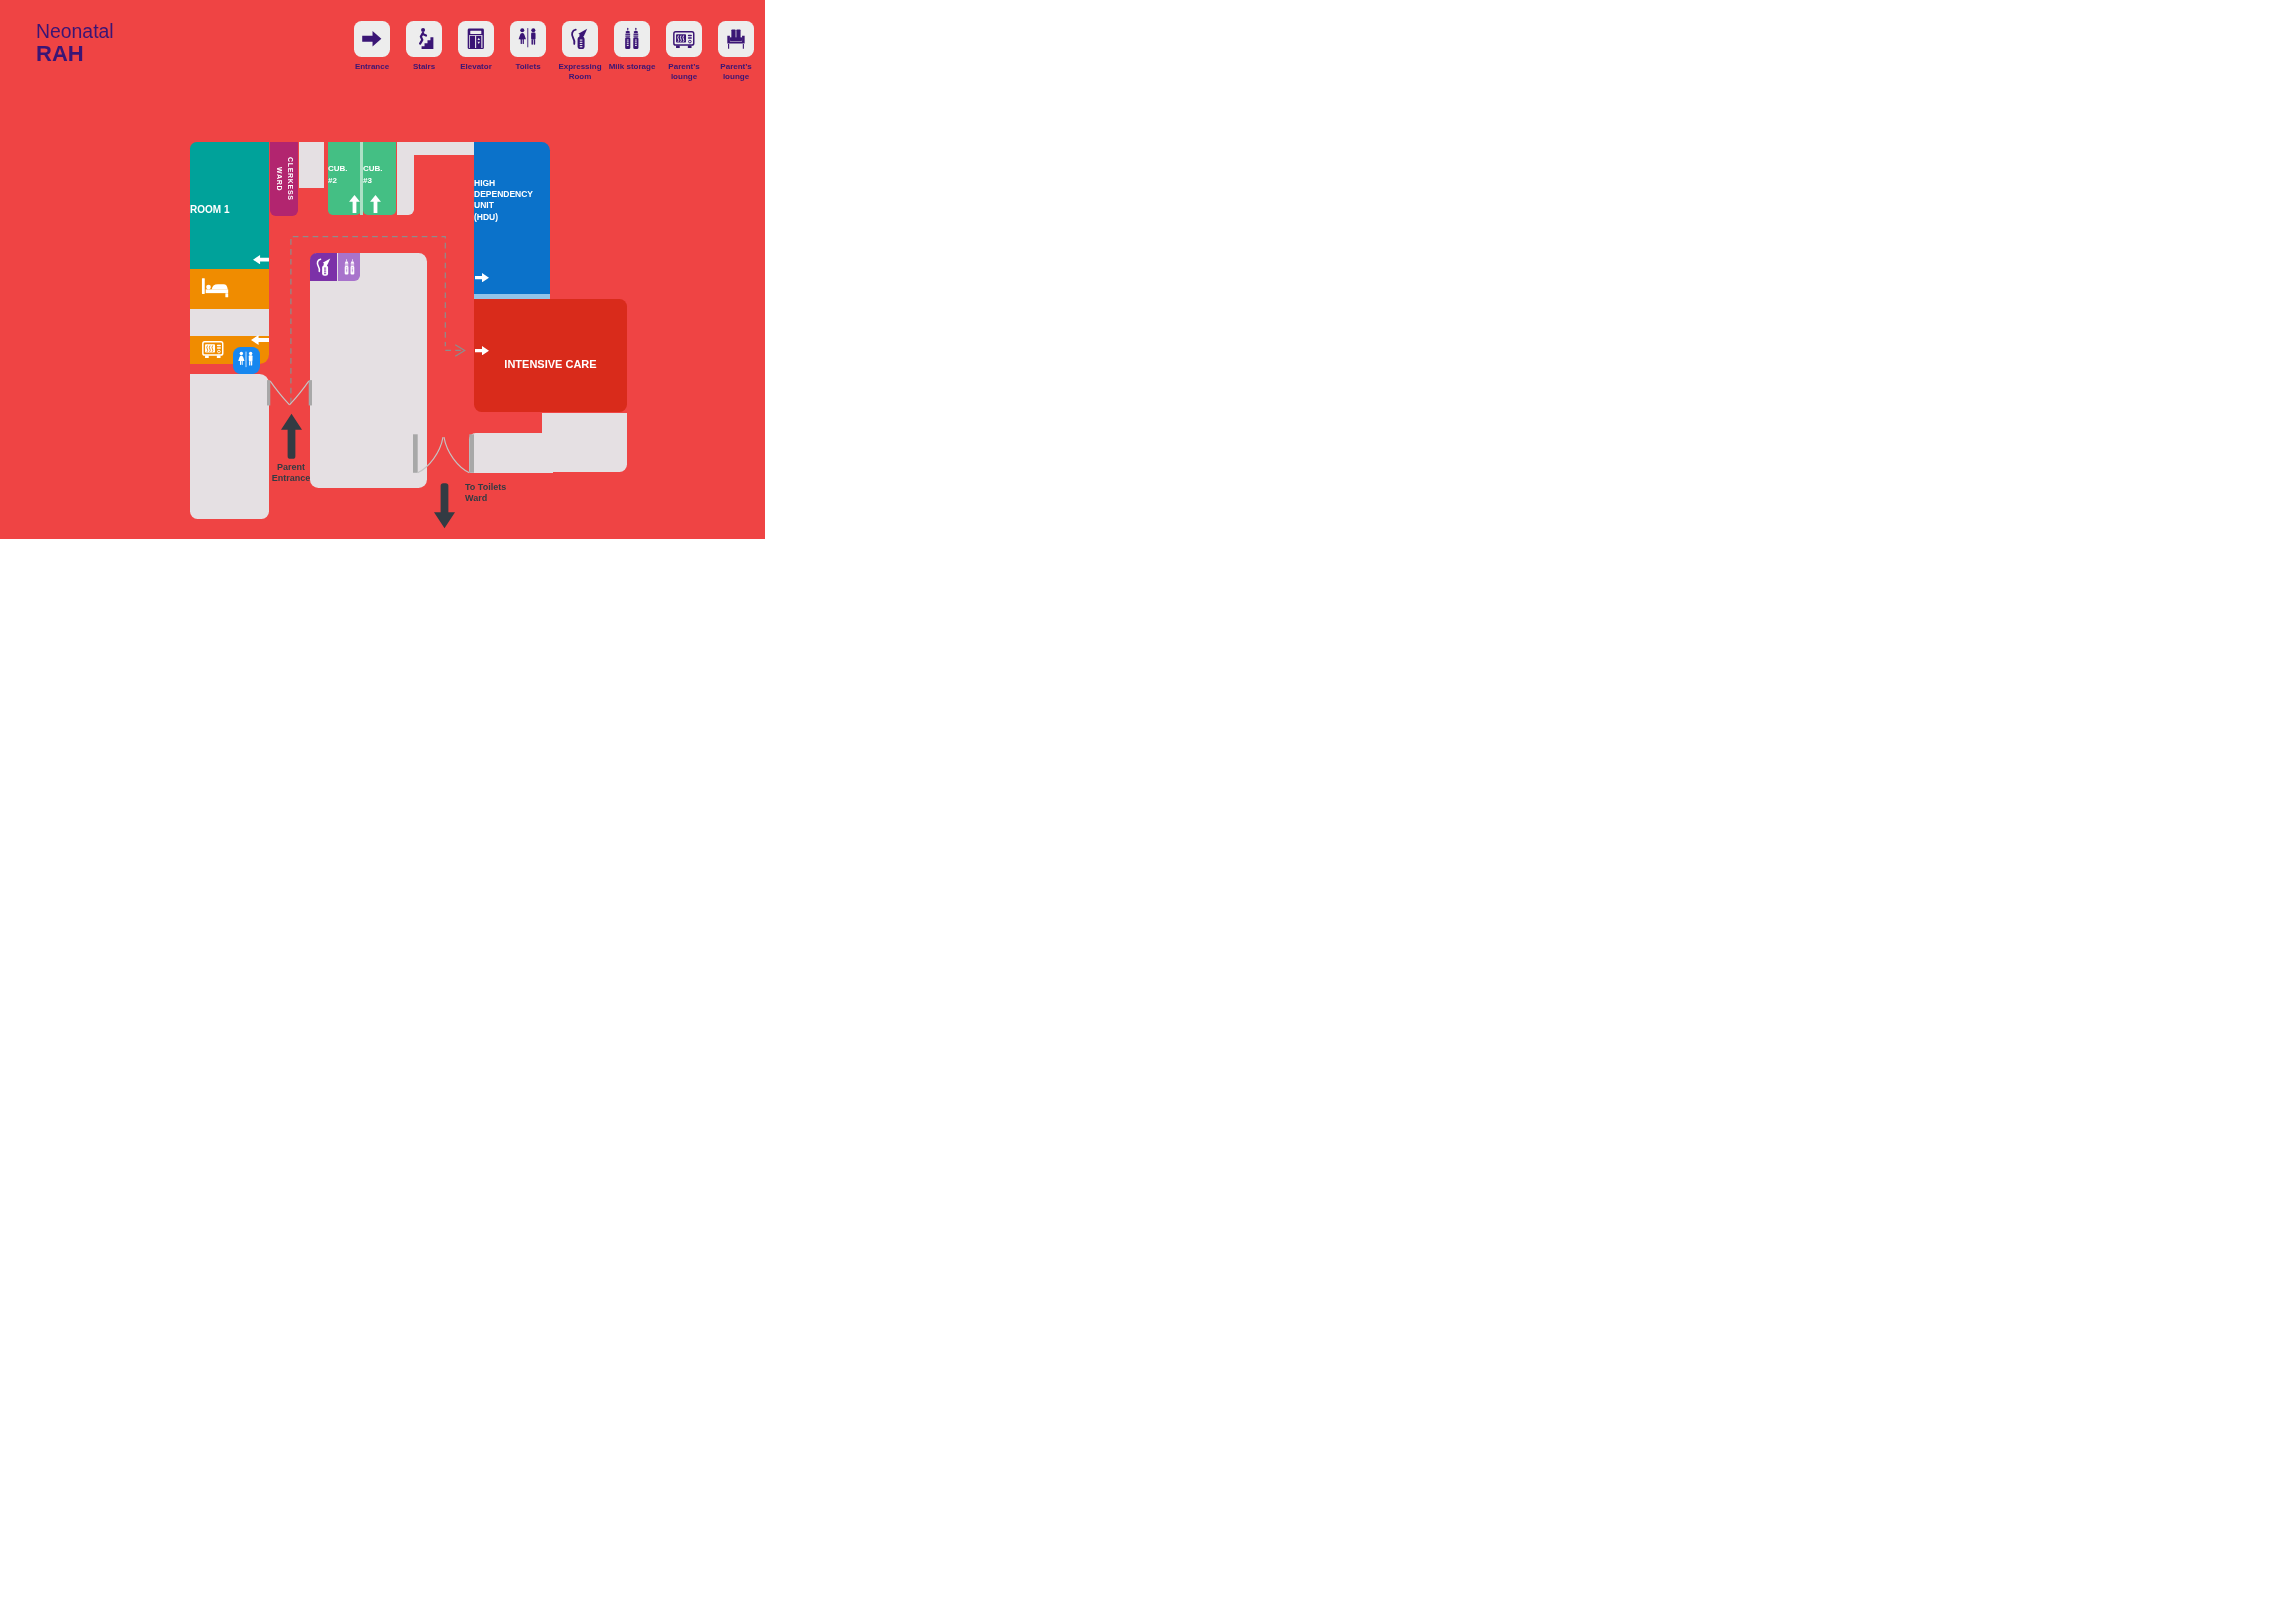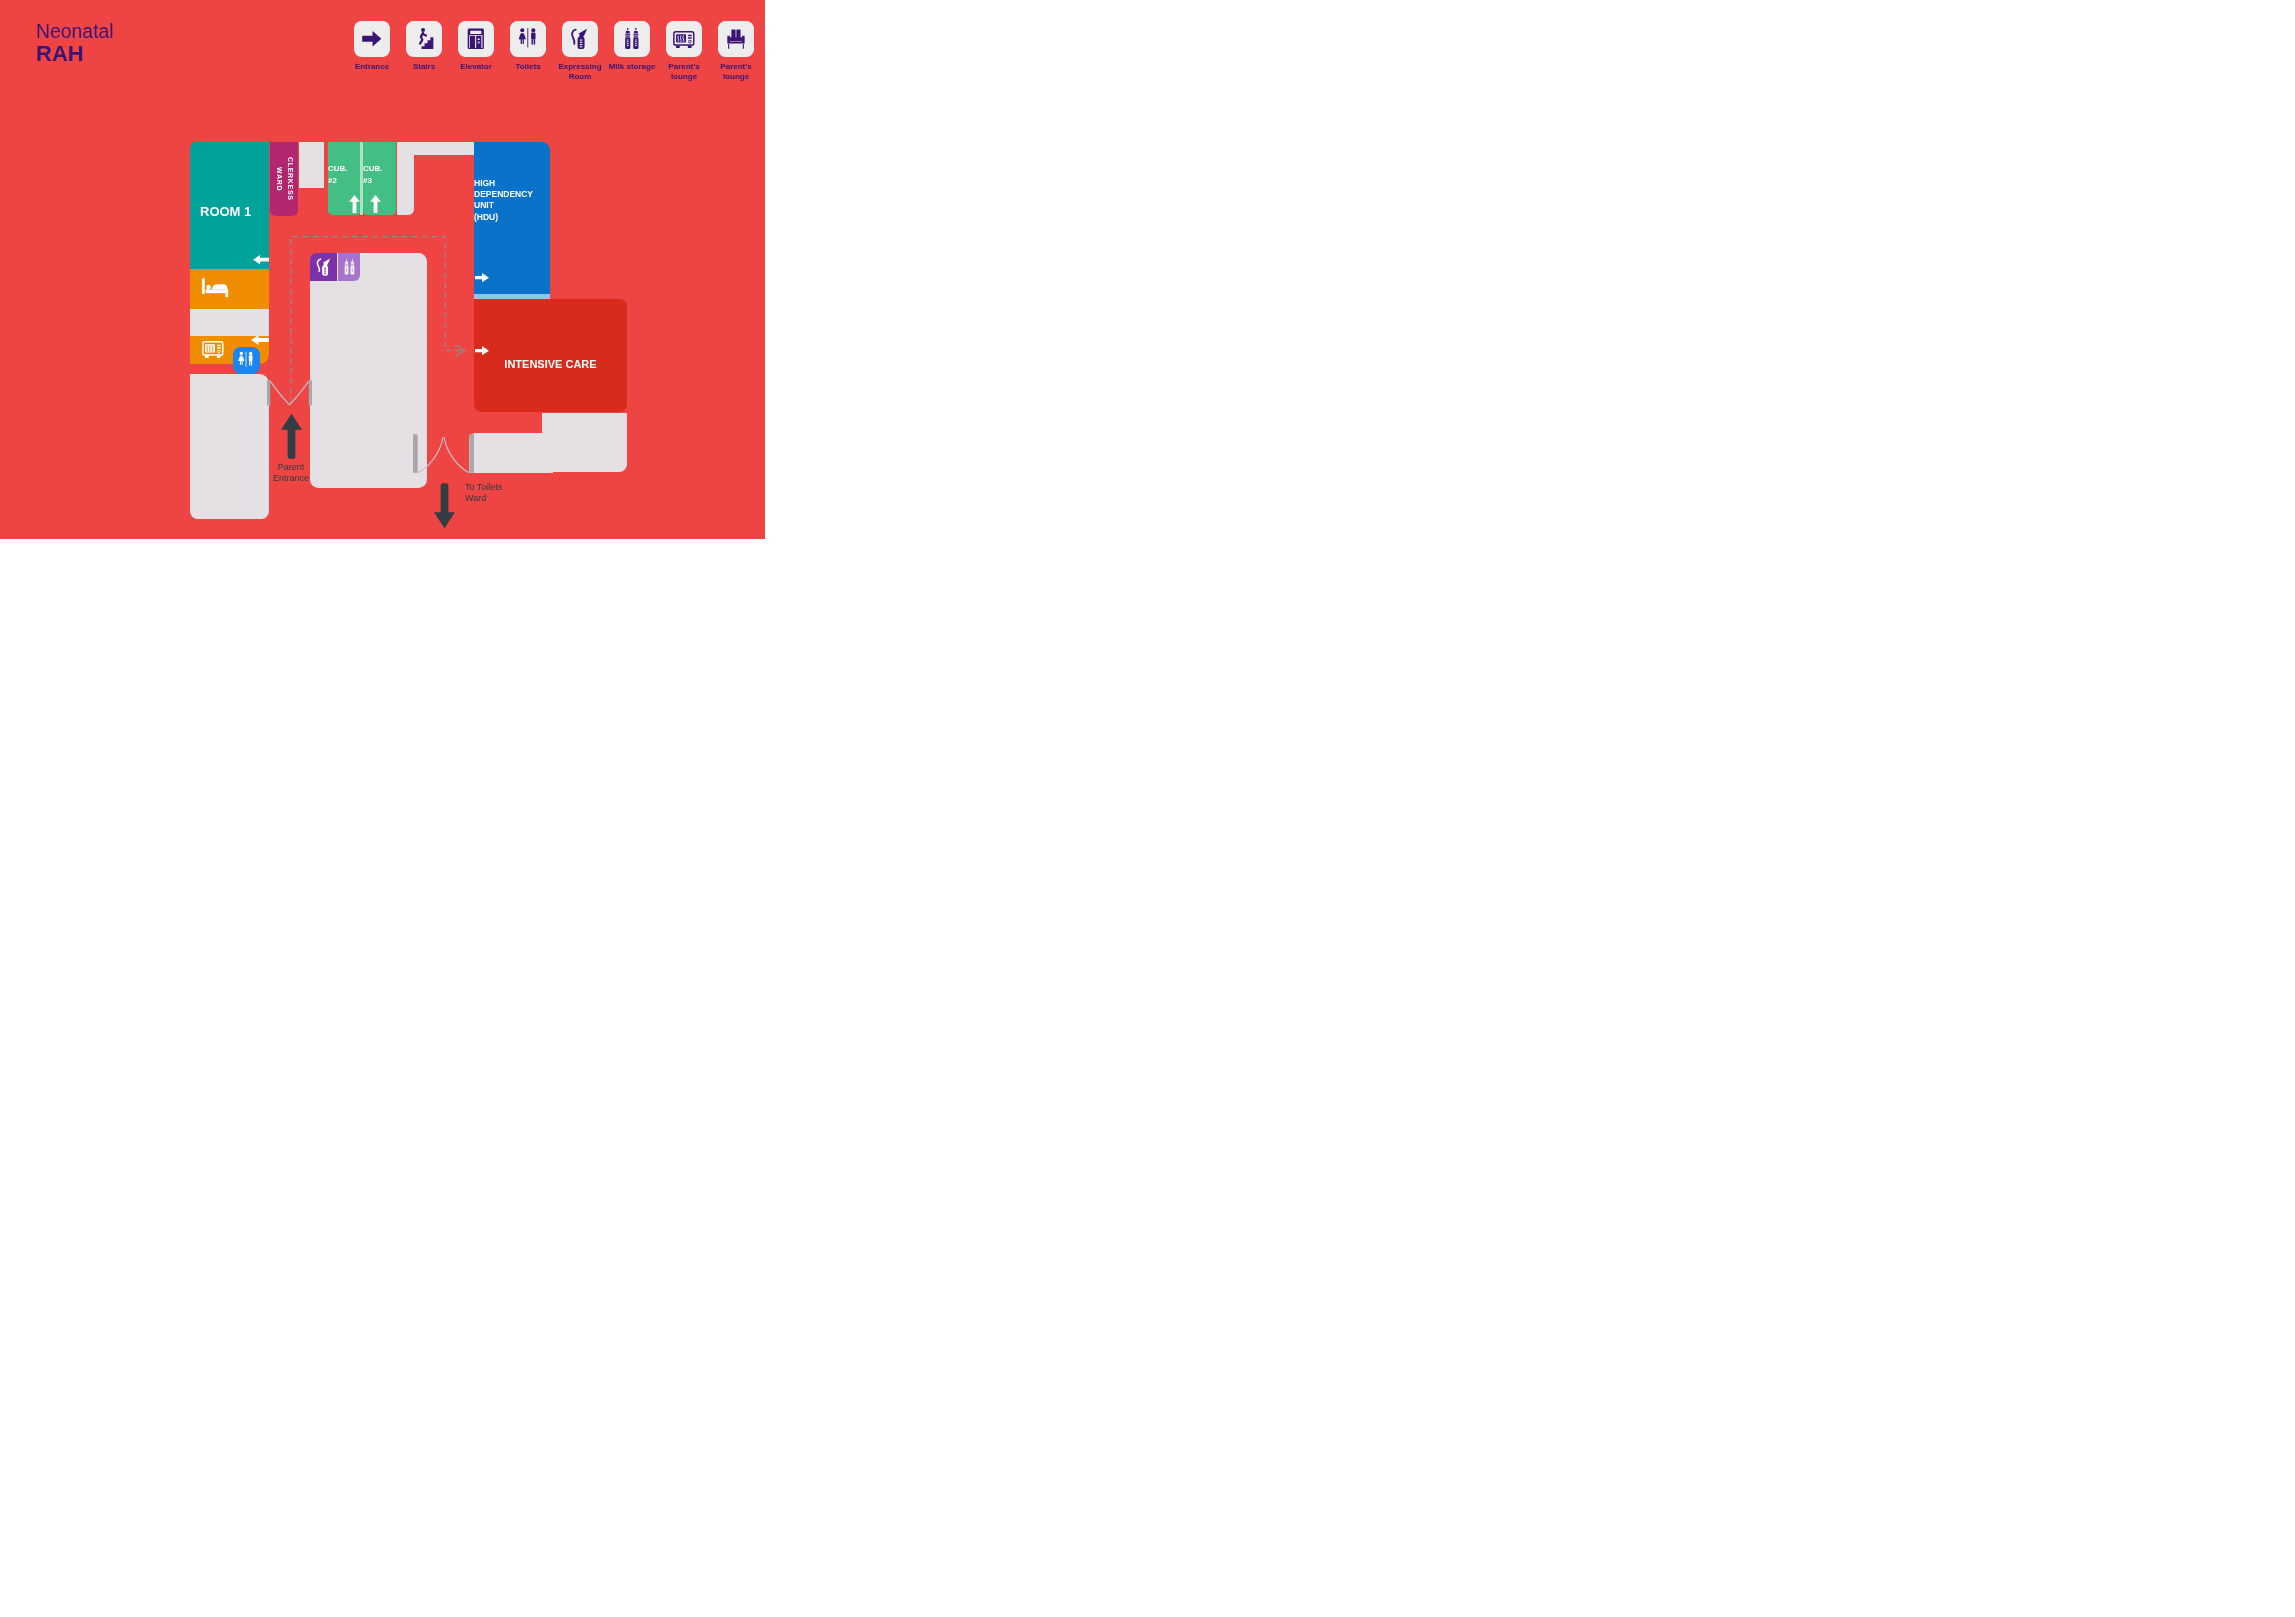--- a/index.html
+++ b/index.html
@@ -42,25 +42,25 @@
   #bedblk{left:190px;top:269px;width:79px;height:40px;background:#f08c00;}
   #kitblk{left:190px;top:336px;width:79px;height:28px;background:#f08c00;border-radius:0 0 9.4px 0;}
   #wcblk{left:233px;top:347px;width:26.5px;height:26.5px;background:#1787ef;border-radius:7.6px;
          display:flex;align-items:center;justify-content:center;}
   #pumpblk{left:310px;top:253px;width:27px;height:28px;background:#7c31a8;border-radius:6.6px 0 0 0;
          display:flex;align-items:center;justify-content:center;}
   #milkblk{left:338px;top:253px;width:22px;height:28px;background:#a873cc;border-radius:0 0 5.7px 0;
          display:flex;align-items:center;justify-content:center;}
   
   .rlabel{position:absolute;left:0;right:0;color:#fff;font-weight:700;}
-  #room1 .rlabel{top:62px;font-size:13px;margin-left:10px;}
+  #room1 .rlabel{top:62px;font-size:10px;}
   .cublabel{top:21px;font-size:8px;line-height:1.5;}
   #hdu .rlabel{top:36px;font-size:8.5px;line-height:1.32;}
   #icu-label{color:#fff;font-weight:700;font-size:11px;margin-top:16px;}
-  .dark-label{color:#333b43;font-weight:400;font-size:9px;line-height:1.27;}
+  .dark-label{color:#333b43;font-weight:700;font-size:9px;line-height:1.27;}
   #pe-label{left:258px;top:462px;width:66px;text-align:center;}
   #lw-label{left:465px;top:482px;width:76px;text-align:left;}
   
   .picon{position:absolute;color:#ffffff;}
   svg{display:block;}
 </style>
 </head>
 <body>
 
 <div id="stage">

